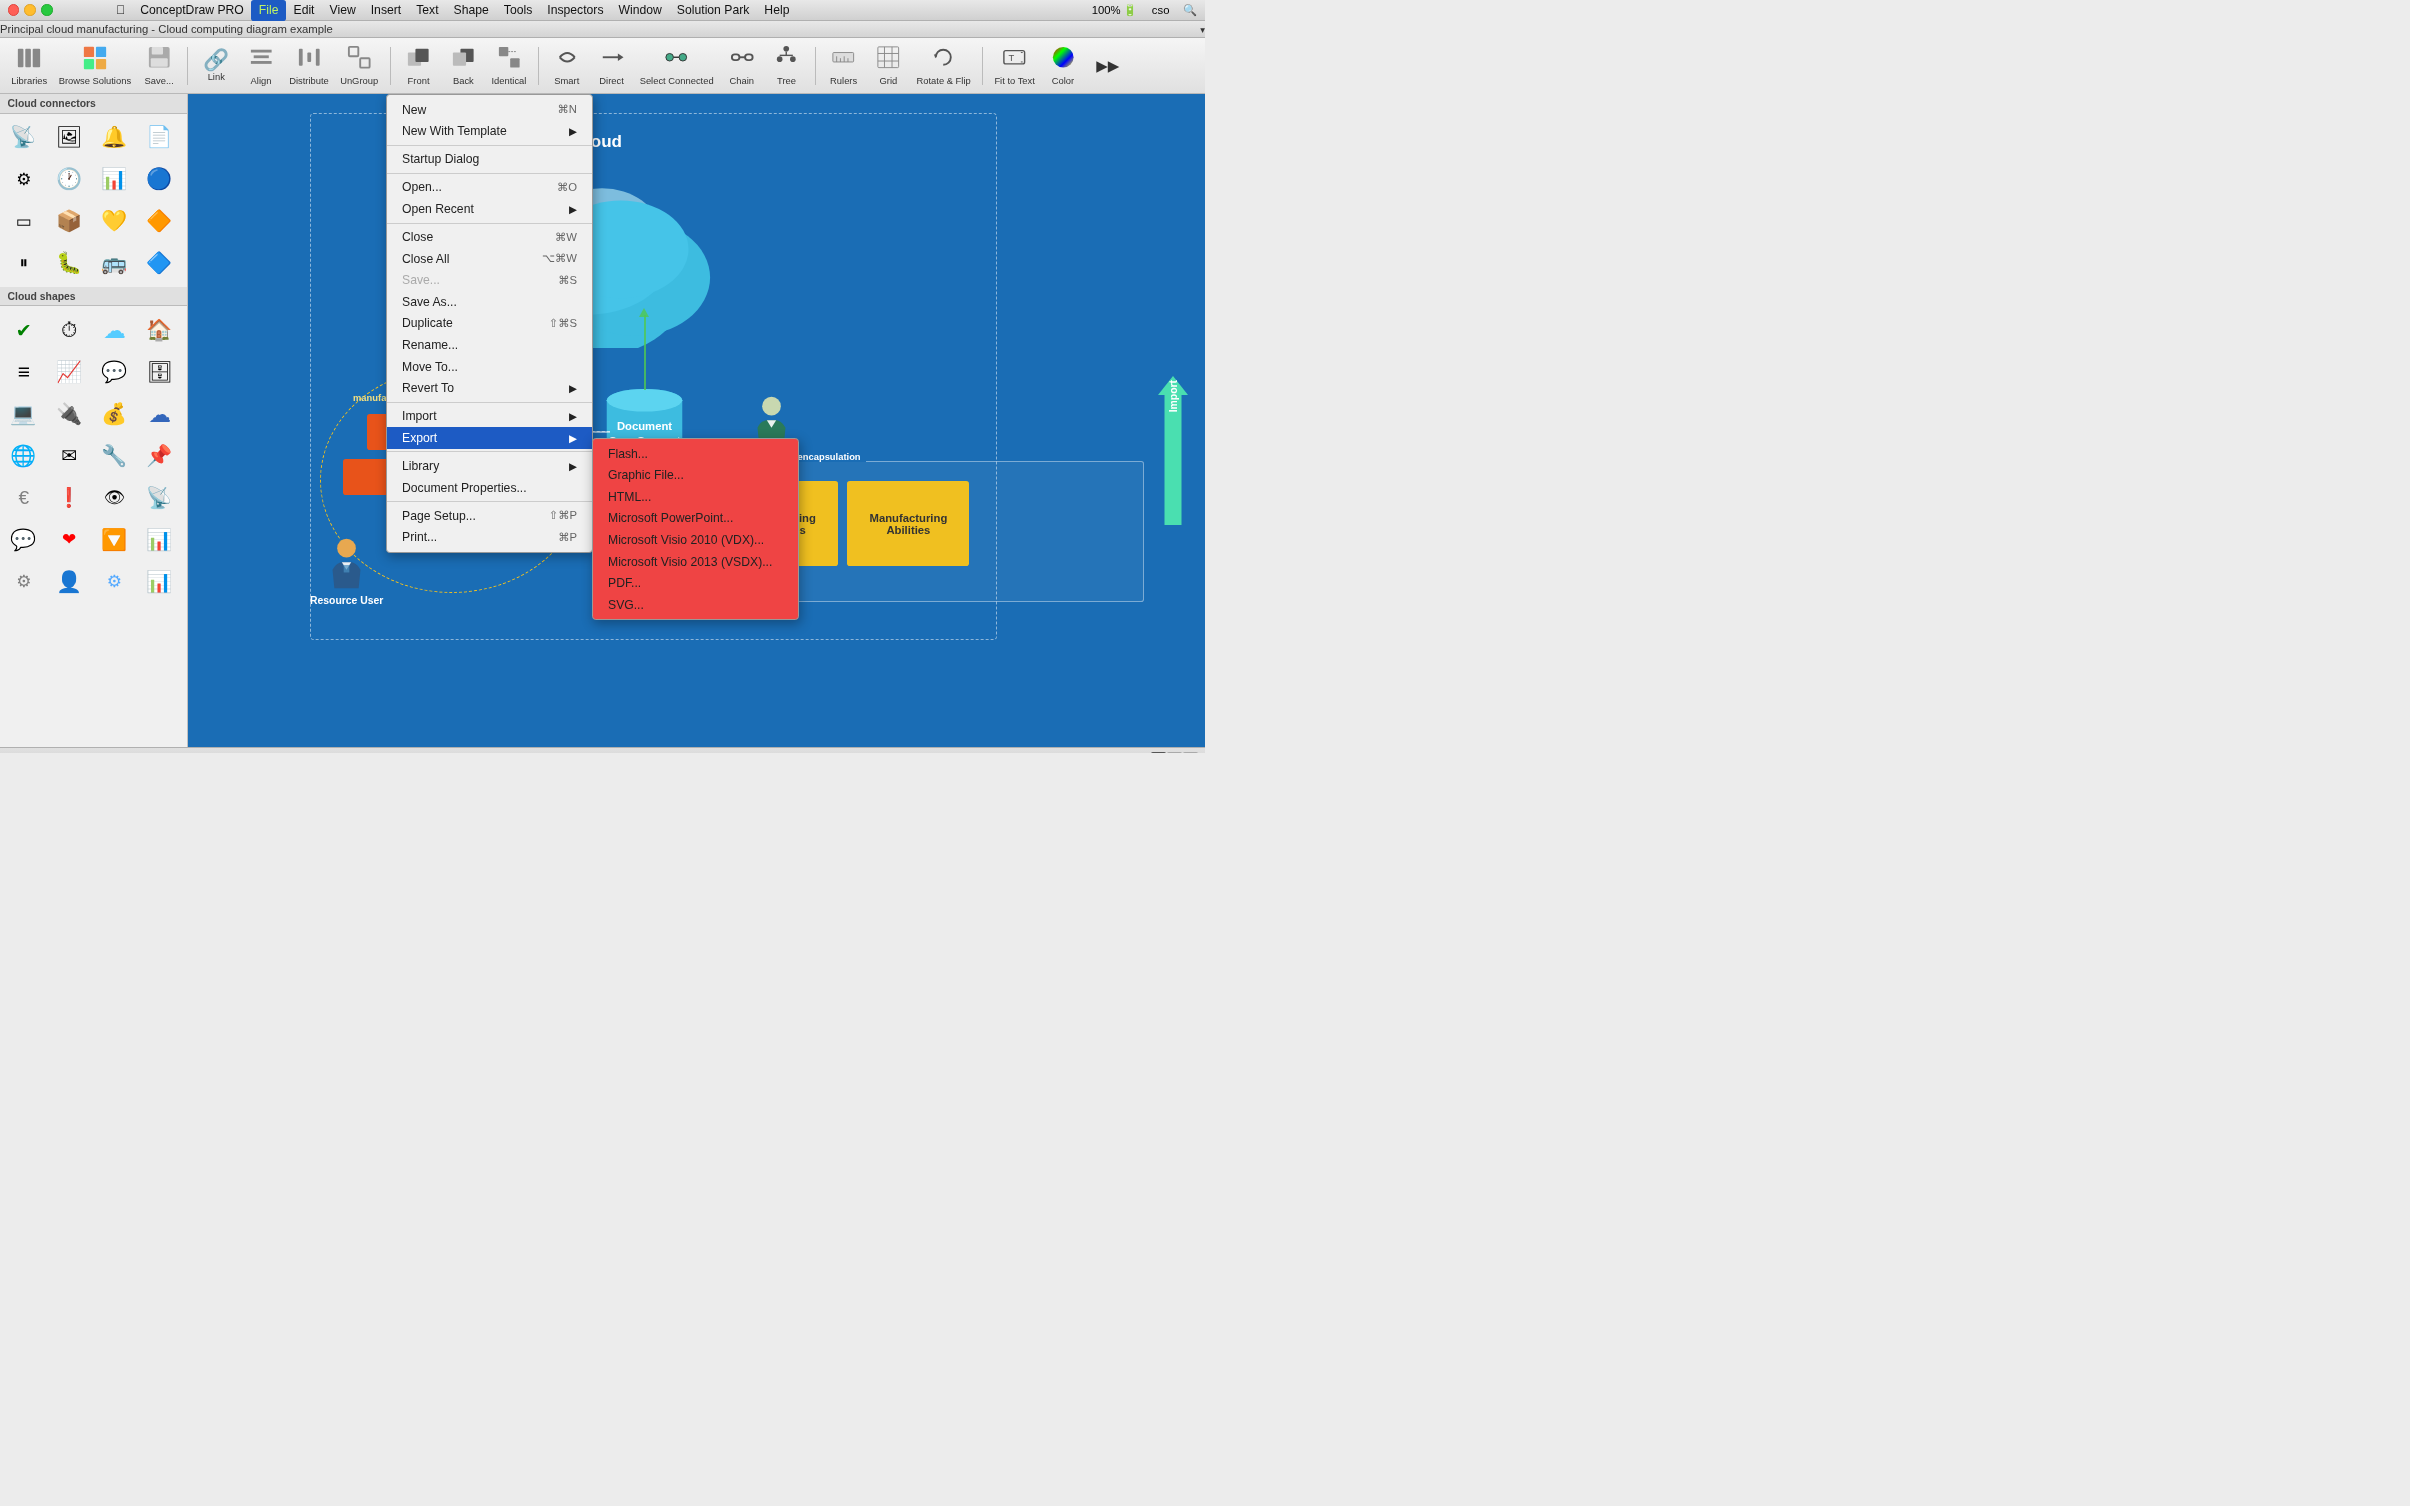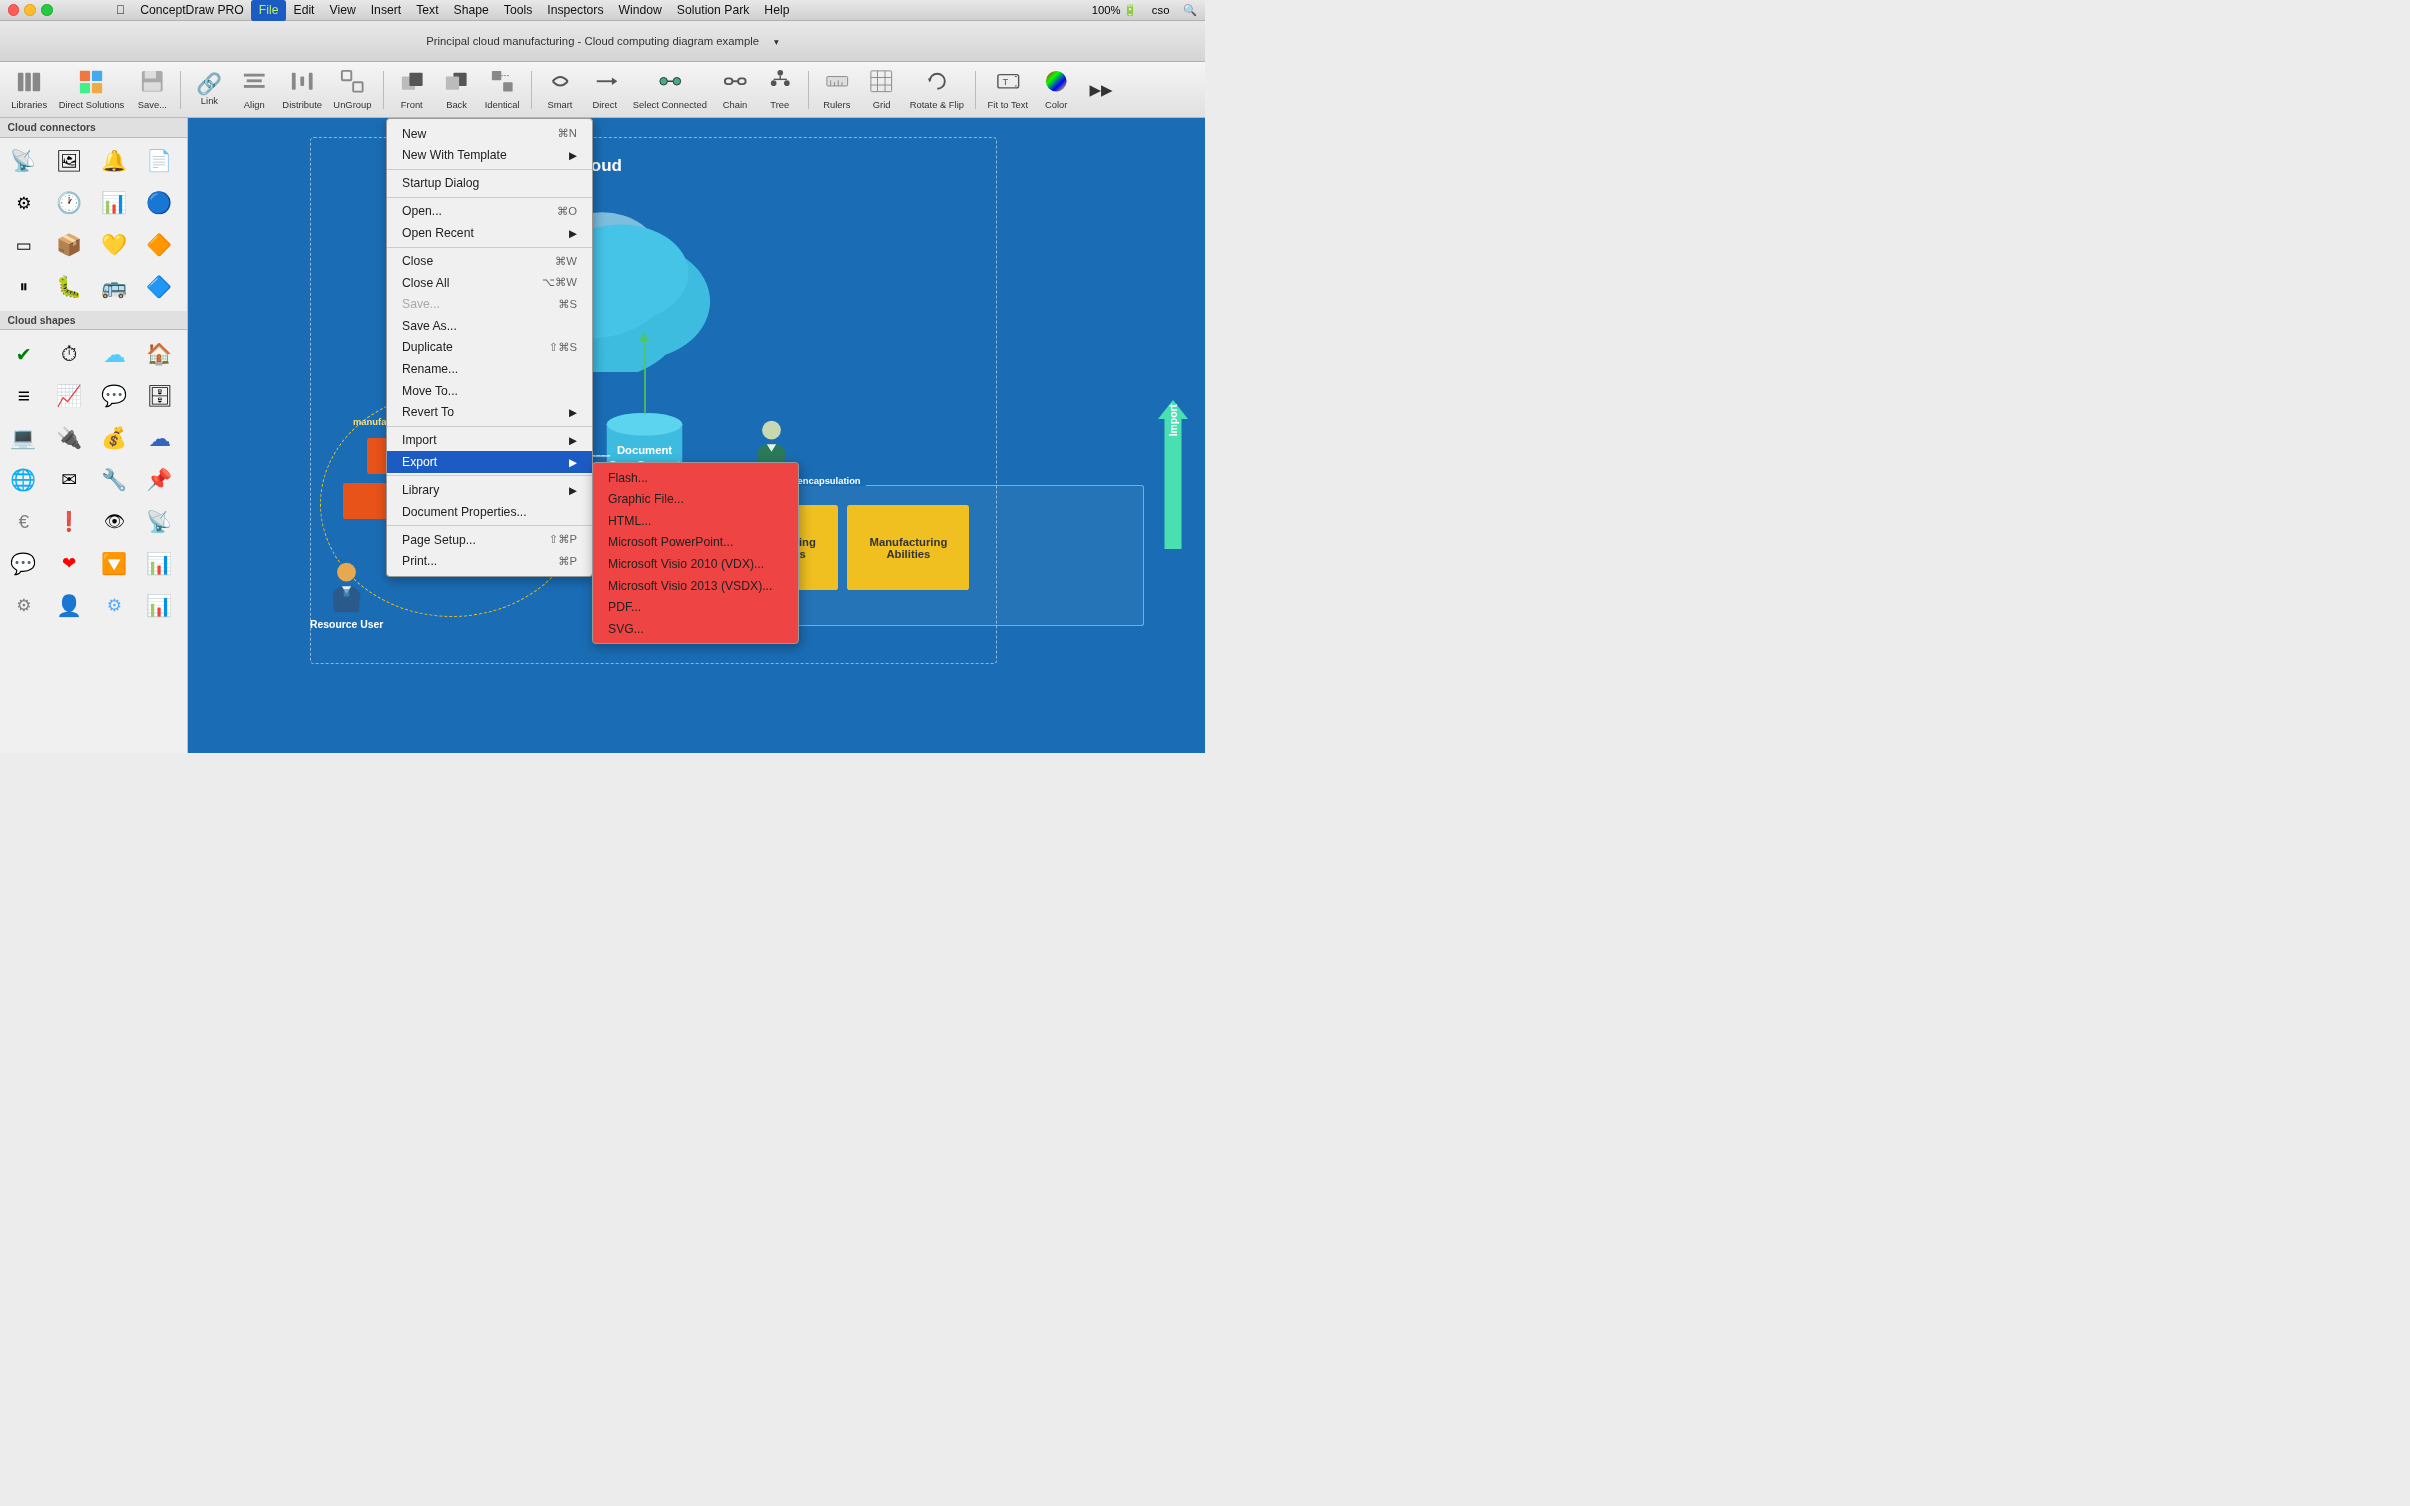--- a/index.html
+++ b/index.html
@@ -215,26 +215,26 @@
       border-radius: 3.8px;
       box-shadow: 1.9px 3.8px 11.3px rgba(0,0,0,0.3);
       min-width: 207px;
       padding: 3.8px 0;
       z-index: 1001;
     }
     .file-menu { left: 198px; }
 
     
     .doc-title-bar {
-      height: 41px;
+      height: 17px;
       background: linear-gradient(to bottom, #e8e8e8, #d4d4d4);
       border-bottom: 0.9px solid #b0b0b0;
       display: flex;
       align-items: center;
-      justify-content: center;
+      justify-content: space-between;
       font-size: 11.3px;
       color: #333;
       gap: 15px;
     }
 
     
     .s1::before { content: "📡"; }
     .s2::before { content: "🖼"; }
     .s3::before { content: "🔔"; }
     .s4::before { content: "📄"; }
@@ -328,21 +328,21 @@
   </div>
   <div class="toolbar-btn">
     <span class="icon">
       <svg width="26" height="26" viewBox="0 0 28 28">
           <rect x="2" y="2" width="11" height="11" rx="1" fill="#e74"></rect>
           <rect x="15" y="2" width="11" height="11" rx="1" fill="#4ae"></rect>
           <rect x="2" y="15" width="11" height="11" rx="1" fill="#4e8"></rect>
           <rect x="15" y="15" width="11" height="11" rx="1" fill="#ea4"></rect>
         </svg>
     </span>
-    <span>Direct Solutions</span>
+    <span>Browse Solutions</span>
   </div>
   <div class="toolbar-btn">
     <span class="icon">
       <svg width="24.5" height="24.5" viewBox="0 0 26 26">
           <rect x="2" y="2" width="22" height="22" rx="2" fill="#aaa"></rect>
           <rect x="5" y="2" width="12" height="8" rx="1" fill="#ddd"></rect>
           <rect x="4" y="14" width="18" height="9" rx="1" fill="#ddd"></rect>
         </svg>
     </span>
     <span>Save...</span>

